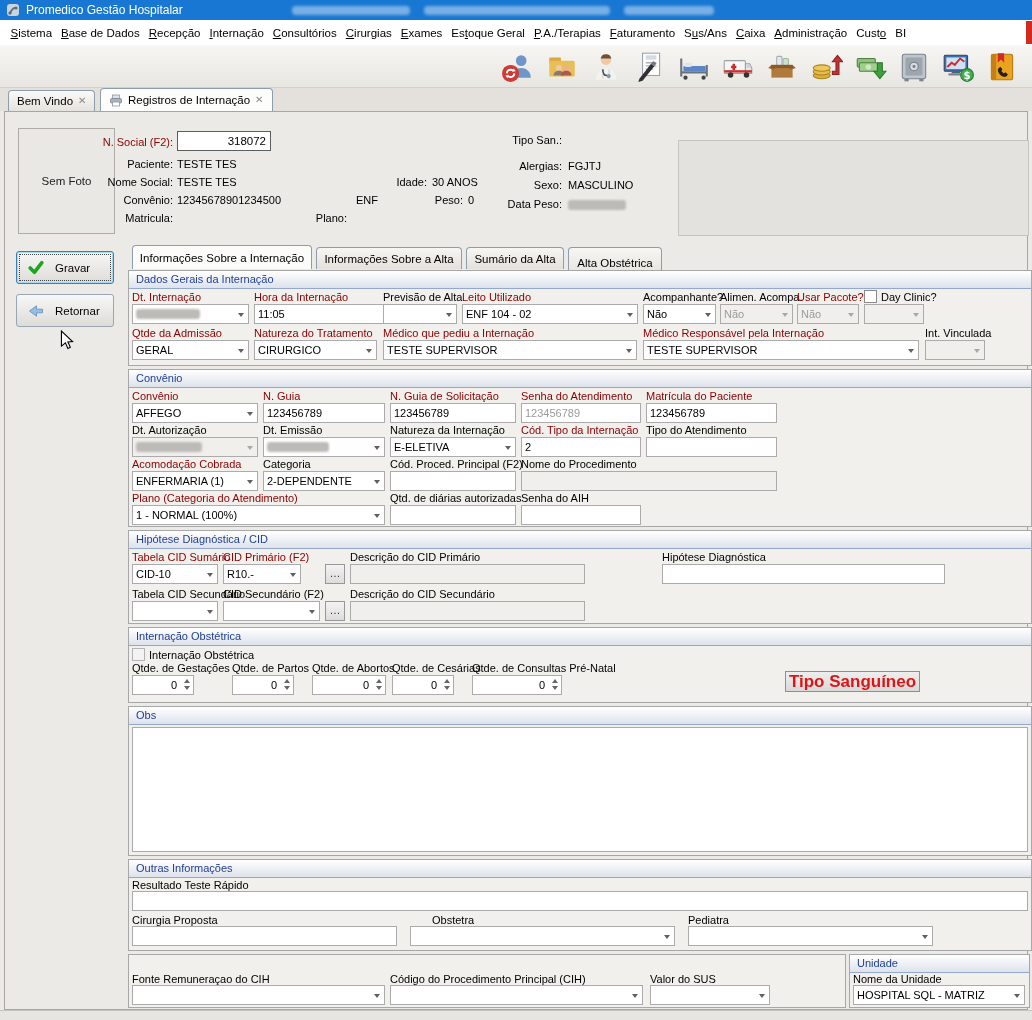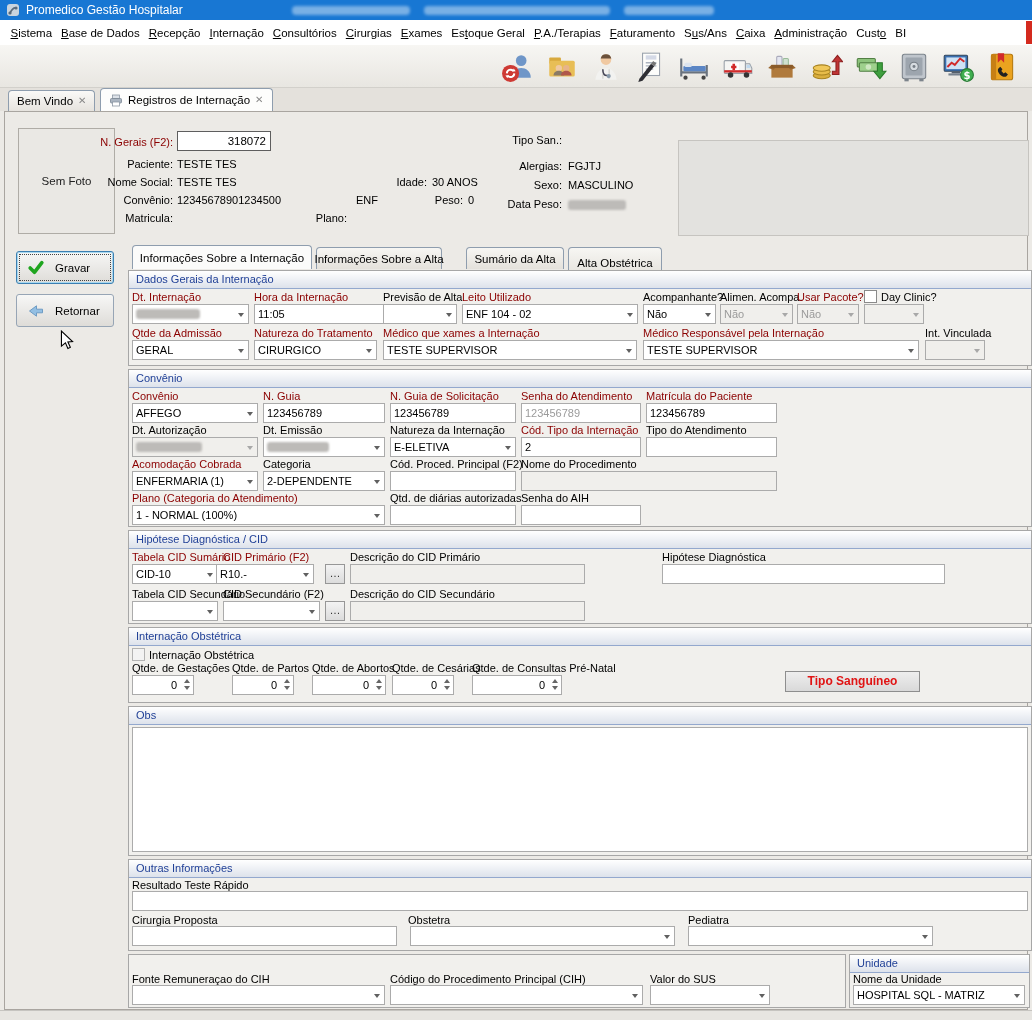--- a/index.html
+++ b/index.html
@@ -71,21 +71,21 @@
   .sd{width:0;height:0;border-left:3px solid transparent;border-right:3px solid transparent;
       border-top:4px solid #666}
   .num{text-align:right;padding-right:16px}
   .gv{color:#9B9B9B}
   .cb{position:absolute;width:13px;height:13px;background:#fff;border:1px solid #8A8A8A}
   .cb.dis{background:#F3F3F3;border-color:#B3B3B3}
   .dots{position:absolute;width:20px;height:20px;background:linear-gradient(#F3F3F3,#DCDCDC);
         border:1px solid #979797;font-size:11px;line-height:16px;text-align:center;color:#333}
   .tsbtn{position:absolute;left:785px;top:671px;width:135px;height:21px;
          background:linear-gradient(#EEEEEE,#D9D9D9);border:1px solid #8E8E8E;color:#E01414;
-         font-weight:bold;font-size:12px;text-align:center;line-height:19px}
+         font-weight:bold;font-size:17px;text-align:center;line-height:19px}
   .obsarea{position:absolute;left:132px;top:727px;width:896px;height:125px;background:#fff;border:1px solid #ABABAB}
   .bottombar{left:0;top:1010px;width:1032px;height:10px;background:#E7E5E1;border-top:1px solid #C6C4C0}
   u{text-decoration:underline}
 </style>
 </head>
 <body>
 
 <div class="page">
 
   <div class="abs titlebar">
@@ -250,21 +250,21 @@
       </svg>
     <span>Registros de Internação</span>
     <span class="xico">✕</span>
   </div>
 
   <div class="abs panel"></div>
 
   <div class="abs semfoto">
     <span>Sem Foto</span>
   </div>
-  <span class="hlbl req" style="left:58px;top:136px;width:115px">N. Gerais (F2):</span>
+  <span class="hlbl req" style="left:58px;top:136px;width:115px">N. Social (F2):</span>
   <div class="abs fichabox"><span>318072</span></div>
   <span class="hlbl" style="left:58px;top:158px;width:115px">Paciente:</span>
   <span class="hval" style="left:177px;top:158px">TESTE TES</span>
   <span class="hlbl" style="left:58px;top:176px;width:115px">Nome Social:</span>
   <span class="hval" style="left:177px;top:176px">TESTE TES</span>
   <span class="hlbl" style="left:352px;top:176px;width:75px">Idade:</span>
   <span class="hval" style="left:432px;top:176px">30 ANOS</span>
   <span class="hlbl" style="left:58px;top:194px;width:115px">Convênio:</span>
   <span class="hval" style="left:177px;top:194px">12345678901234500</span>
   <span class="hval" style="left:356px;top:194px">ENF</span>
@@ -293,21 +293,21 @@
       </svg>
     <span>Retornar</span>
   </div>
   <svg class="abs" style="left:60px;top:330px" width="14" height="20" viewBox="0 0 12 18">
       <path d="M1 1 L1 14.5 L4.6 11.6 L6.8 16.6 L9 15.6 L6.8 10.8 L11 10.4 Z" fill="#fff" stroke="#000" stroke-width="1"></path>
     </svg>
 
   <div class="dtab on" style="left:132px;top:245px;width:180px;height:24px">
       <span>Informações Sobre a Internação</span>
     </div>
-  <div class="dtab off" style="left:316px;top:247px;width:126px;height:22px">
+  <div class="dtab off" style="left:316px;top:247px;width:146px;height:22px">
       <span>Informações Sobre a Alta</span>
     </div>
   <div class="dtab off" style="left:466px;top:247px;width:98px;height:22px">
       <span>Sumário da Alta</span>
     </div>
   <div class="dtab off" style="left:568px;top:247px;width:94px;height:30px">
       <span>Alta Obstétrica</span>
     </div>
 
   <div class="grp" style="left:128px;top:270px;width:904px;height:96px"></div>
@@ -347,21 +347,21 @@
   <div class="ctl combo dis" style="left:797px;top:304px;width:62px"><span>Não</span><span class="arr"></span></div>
   <div class="cb" style="left:864px;top:290px"></div>
   <span class="lbl" style="left:881px;top:291px">Day Clinic?</span>
   <div class="ctl combo dis" style="left:864px;top:304px;width:60px">
       <span class="arr"></span>
     </div>
   <span class="lbl req" style="left:132px;top:327px">Qtde da Admissão</span>
   <div class="ctl combo" style="left:132px;top:340px;width:117px"><span>GERAL</span><span class="arr"></span></div>
   <span class="lbl req" style="left:254px;top:327px">Natureza do Tratamento</span>
   <div class="ctl combo" style="left:254px;top:340px;width:123px"><span>CIRURGICO</span><span class="arr"></span></div>
-  <span class="lbl req" style="left:383px;top:327px">Médico que xames a Internação</span>
+  <span class="lbl req" style="left:383px;top:327px">Médico que pediu a Internação</span>
   <div class="ctl combo" style="left:383px;top:340px;width:254px"><span>TESTE SUPERVISOR</span><span class="arr"></span></div>
   <span class="lbl req" style="left:643px;top:327px">Médico Responsável pela Internação</span>
   <div class="ctl combo" style="left:643px;top:340px;width:276px"><span>TESTE SUPERVISOR</span><span class="arr"></span></div>
   <span class="lbl" style="left:925px;top:327px">Int. Vinculada</span>
   <div class="ctl combo dis" style="left:925px;top:340px;width:60px">
       <span class="arr"></span>
     </div>
 
   <span class="lbl req" style="left:132px;top:390px">Convênio</span>
   <div class="ctl combo" style="left:132px;top:403px;width:126px"><span>AFFEGO</span><span class="arr"></span></div>
@@ -394,21 +394,21 @@
   <span class="lbl req" style="left:132px;top:492px">Plano (Categoria do Atendimento)</span>
   <div class="ctl combo" style="left:132px;top:505px;width:253px"><span>1 - NORMAL (100%)</span><span class="arr"></span></div>
   <span class="lbl" style="left:390px;top:492px">Qtd. de diárias autorizadas</span>
   <div class="ctl" style="left:390px;top:505px;width:126px"></div>
   <span class="lbl" style="left:521px;top:492px">Senha do AIH</span>
   <div class="ctl" style="left:521px;top:505px;width:120px"></div>
 
   <span class="lbl req" style="left:132px;top:551px">Tabela CID Sumário</span>
   <div class="ctl combo" style="left:132px;top:564px;width:86px"><span>CID-10</span><span class="arr"></span></div>
   <span class="lbl req" style="left:223px;top:551px">CID Primário (F2)</span>
-  <div class="ctl combo" style="left:216px;top:564px;width:98px"><span>R10.-</span><span class="arr"></span></div>
+  <div class="ctl combo" style="left:223px;top:564px;width:78px"><span>R10.-</span><span class="arr"></span></div>
   <div class="dots" style="left:325px;top:564px">…</div>
   <span class="lbl" style="left:350px;top:551px">Descrição do CID Primário</span>
   <div class="ctl dis" style="left:350px;top:564px;width:235px"></div>
   <span class="lbl" style="left:662px;top:551px">Hipótese Diagnóstica</span>
   <div class="ctl" style="left:662px;top:564px;width:283px"></div>
   <span class="lbl" style="left:132px;top:588px">Tabela CID Secundário</span>
   <div class="ctl combo" style="left:132px;top:601px;width:86px">
       <span class="arr"></span>
     </div>
   <span class="lbl" style="left:223px;top:588px">CID Secundário (F2)</span>
@@ -447,21 +447,21 @@
         <i class="sd"></i>
       </span></div>
   <div class="tsbtn">Tipo Sanguíneo</div>
 
   <div class="obsarea"><span></span></div>
 
   <span class="lbl" style="left:132px;top:879px">Resultado Teste Rápido</span>
   <div class="ctl" style="left:132px;top:891px;width:896px"></div>
   <span class="lbl" style="left:132px;top:914px">Cirurgia Proposta</span>
   <div class="ctl" style="left:132px;top:926px;width:265px"></div>
-  <span class="lbl" style="left:408px;top:914px">Obstetra</span>
+  <span class="lbl" style="left:432px;top:914px">Obstetra</span>
   <div class="ctl combo" style="left:410px;top:926px;width:265px">
       <span class="arr"></span>
     </div>
   <span class="lbl" style="left:688px;top:914px">Pediatra</span>
   <div class="ctl combo" style="left:688px;top:926px;width:245px">
       <span class="arr"></span>
     </div>
 
   <span class="lbl" style="left:132px;top:973px">Fonte Remuneraçao do CIH</span>
   <div class="ctl combo" style="left:132px;top:985px;width:253px">

